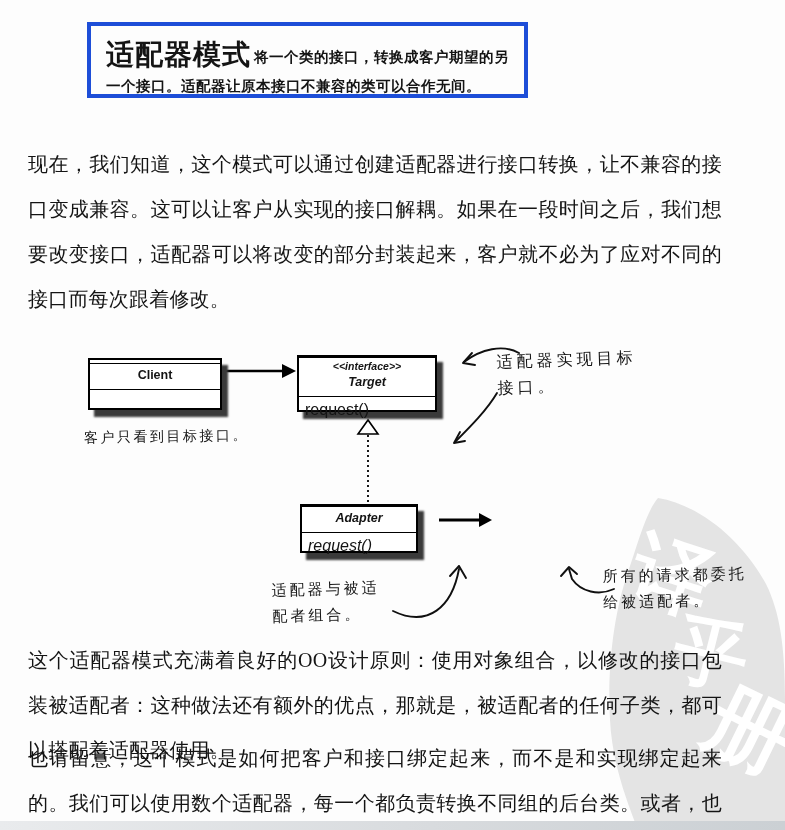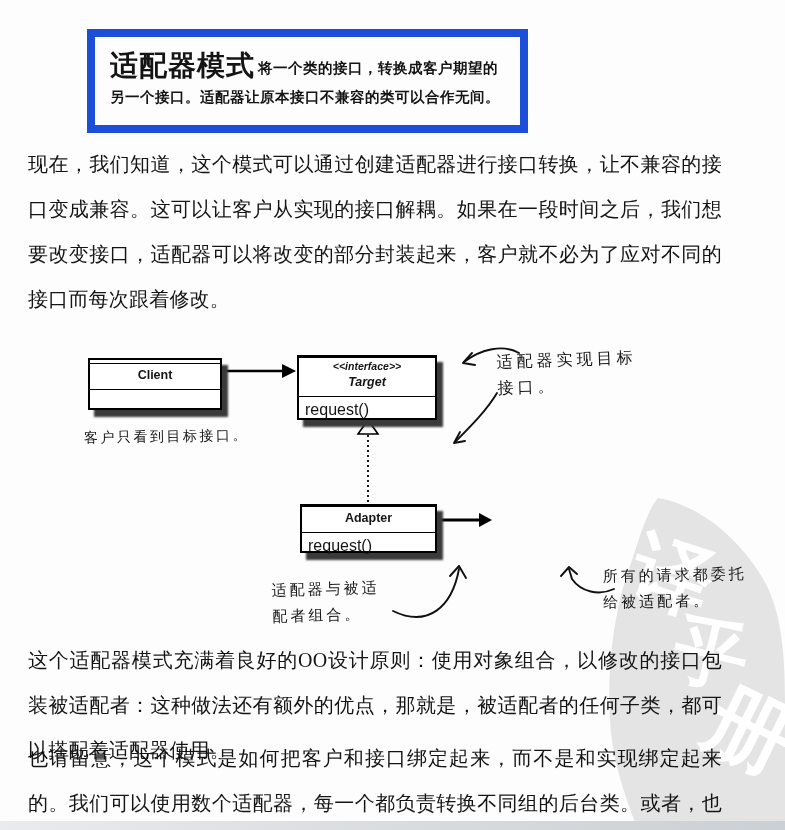--- a/index.html
+++ b/index.html
@@ -3,22 +3,22 @@
 <meta charset="utf-8">
 <style>
   html,body{margin:0;padding:0;background:#ffffff;}
   .page{position:relative;width:785px;height:830px;background:#fdfdfd;overflow:hidden;
         font-family:"Liberation Serif","DejaVu Serif",serif;color:#141414;}
 
   
   .wm-layer{position:absolute;left:0;top:0;width:785px;height:830px;pointer-events:none;}
 
   
-  .defbox{position:absolute;left:87px;top:29px;width:441px;height:104px;box-sizing:border-box;
-          border:8px solid #1d4ed8;background:#fdfdfd;padding:10px 13px 0 15px;
+  .defbox{position:absolute;left:87px;top:22px;width:441px;height:76px;box-sizing:border-box;
+          border:4px solid #1d4ed8;background:#fdfdfd;padding:10px 13px 0 15px;
           font-family:"Liberation Sans","DejaVu Sans",sans-serif;}
   .deftitle{font-size:28px;font-weight:900;letter-spacing:1px;vertical-align:-2px;margin-right:3px;}
   .defbody{font-size:14.5px;font-weight:bold;line-height:25px;letter-spacing:0.5px;}
 
   
   .body-p{position:absolute;left:28px;width:694px;margin:0;font-size:20px;line-height:45px;
           letter-spacing:0.2px;text-align:justify;}
   .p1{top:142px;}
   .p2{top:275px;}
   .p3{top:638px;font-family:Liberation Serif, serif;}
@@ -28,22 +28,22 @@
   .uml{position:absolute;background:#ffffff;border:2px solid #000;box-shadow:6px 7px 2px #3a3a3a;
        box-sizing:border-box;display:flex;flex-direction:column;
        font-family:"Liberation Sans","DejaVu Sans",sans-serif;}
   .uml .strip{height:3px;border-bottom:1.4px solid #000;}
   .uml .titlebox{text-align:center;border-bottom:1.6px solid #000;padding:1px 0 6px;}
   .uml .cname{font-size:12.5px;font-weight:bold;}
   .uml .stereo{display:block;font-size:10.5px;font-weight:bold;font-style:italic;line-height:12px;margin-top:1px;}
   .uml .iname{font-style:italic;}
   .uml .method{font-size:16px;padding:4px 0 0 6px;}
   .client{left:88px;top:358px;width:134px;height:52px;}
-  .target{left:297px;top:355px;width:140px;height:65px;}
-  .adapter{left:300px;top:504px;width:137px;height:49px;}
+  .target{left:297px;top:355px;width:140px;height:57px;}
+  .adapter{left:300px;top:504px;width:118px;height:49px;font-style:italic;}
   .adaptee{left:492px;top:504px;width:136px;height:49px;}
 
   
   .hand{position:absolute;font-family:"DejaVu Sans",sans-serif;font-size:15px;line-height:26px;
         letter-spacing:3px;color:#161616;white-space:nowrap;}
   .hand span{display:block;}
   .note-client{left:84px;top:423px;transform:rotate(-1deg);font-size:14px;letter-spacing:2.5px;}
   .note-target{left:497px;top:347px;transform:rotate(-2deg);font-size:16px;letter-spacing:4px;}
   .note-comp{left:272px;top:576px;transform:rotate(-1.5deg);}
   .note-deleg{left:603px;top:562px;transform:rotate(-1deg);}

